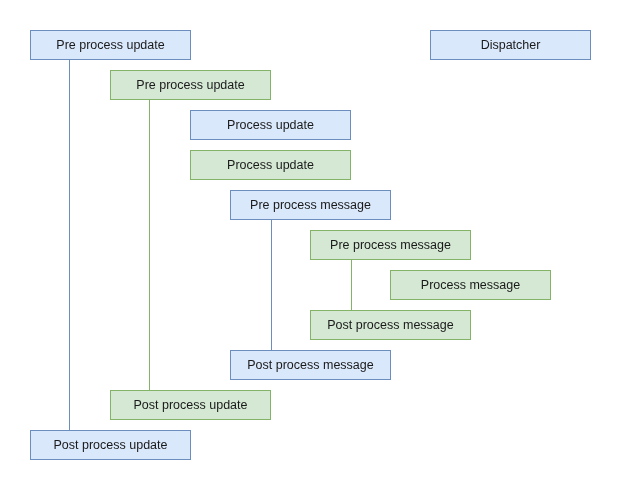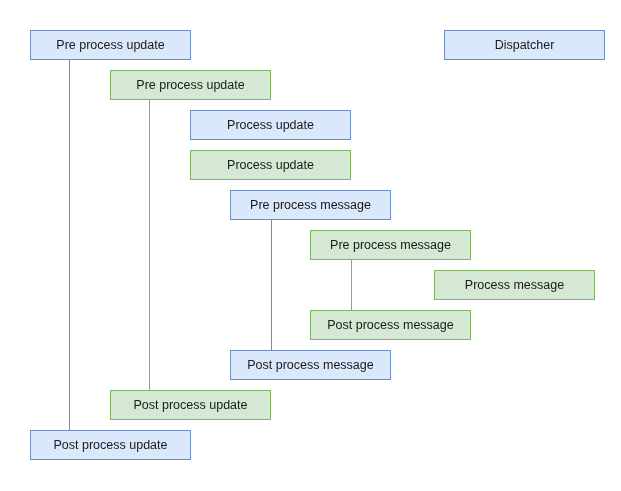--- a/index.html
+++ b/index.html
@@ -74,31 +74,31 @@
     </div>
     <div class="node router" style="left: 190px; top: 150px; width: 161px; height: 30px;">
       <span>Process update</span>
     </div>
     <div class="node dispatcher" style="left: 230px; top: 190px; width: 161px; height: 30px;">
       <span>Pre process message</span>
     </div>
     <div class="node router" style="left: 310px; top: 230px; width: 161px; height: 30px;">
       <span>Pre process message</span>
     </div>
-    <div class="node router" style="left: 390px; top: 270px; width: 161px; height: 30px; margin-left: 44px;">
+    <div class="node router" style="left: 390px; top: 270px; width: 161px; height: 30px;">
       <span>Process message</span>
     </div>
     <div class="node router" style="left: 310px; top: 310px; width: 161px; height: 30px;">
       <span>Post process message</span>
     </div>
     <div class="node dispatcher" style="left: 230px; top: 350px; width: 161px; height: 30px;">
       <span>Post process message</span>
     </div>
     <div class="node router" style="left: 110px; top: 390px; width: 161px; height: 30px;">
       <span>Post process update</span>
     </div>
     <div class="node dispatcher" style="left: 30px; top: 430px; width: 161px; height: 30px;">
       <span>Post process update</span>
     </div>
-    <div class="node dispatcher" style="left: 444px; top: 30px; width: 161px; height: 30px;">
+    <div class="node dispatcher" style="left: 430px; top: 30px; width: 161px; height: 30px;">
       <span>Dispatcher</span>
     </div>
   </div>
 
 </body></html>

